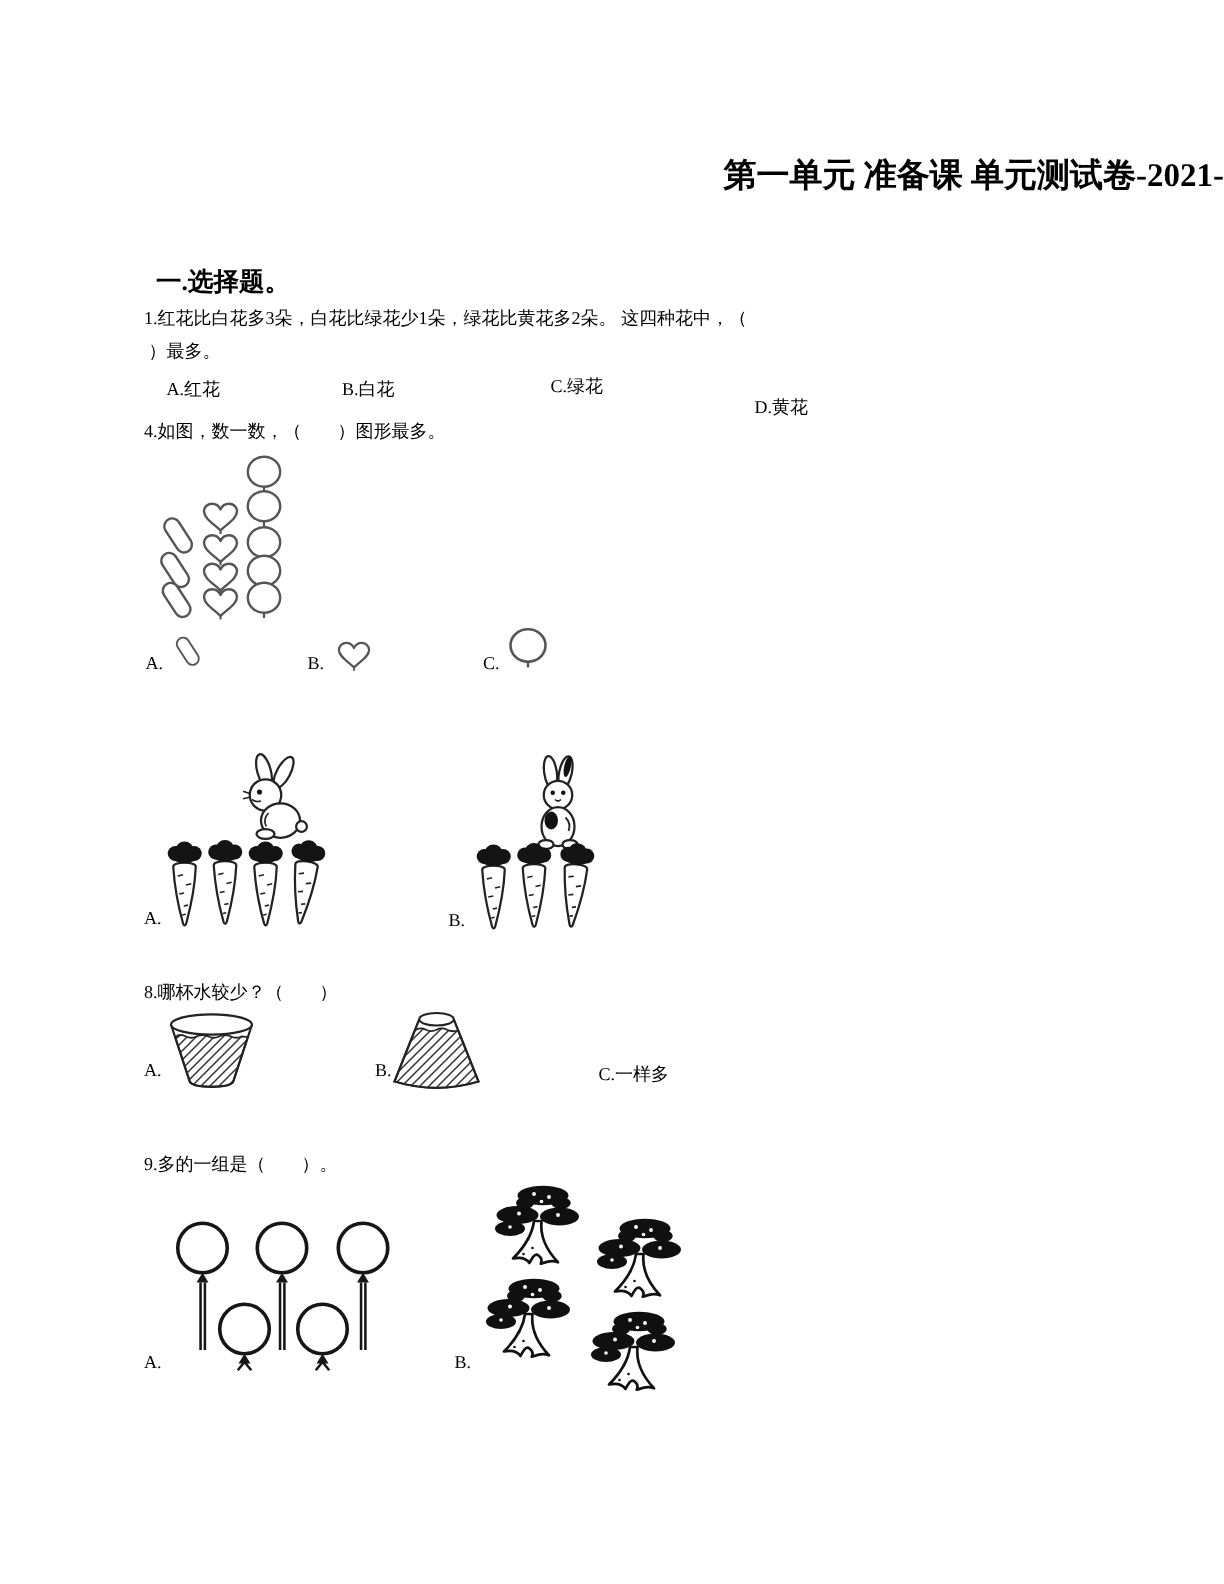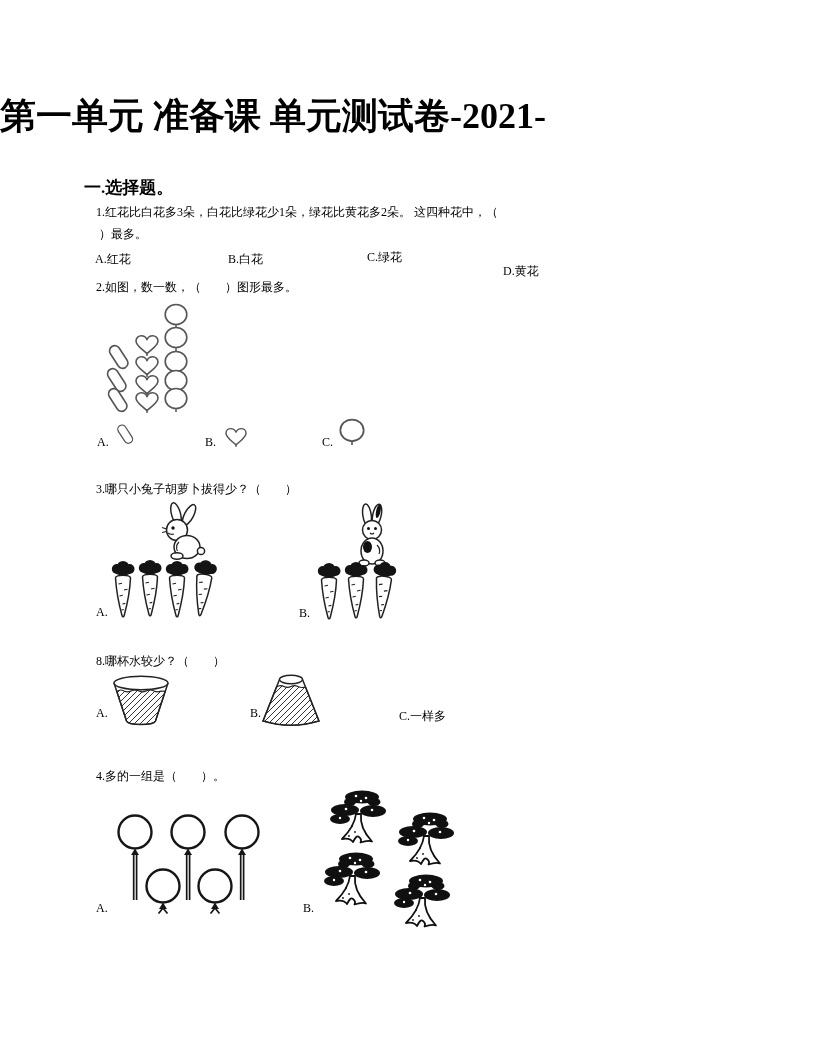--- a/index.html
+++ b/index.html
@@ -1,19 +1,19 @@
 <!DOCTYPE html>
 <html><head>
 <meta charset="utf-8">
 <style>
   html,body{margin:0;padding:0;background:#fff;}
   .page{position:relative;width:816px;height:1056px;background:#fff;overflow:hidden;
         font-family:"Liberation Serif","DejaVu Serif",serif;color:#000;}
   .abs{position:absolute;}
-  .title{width:100%;text-align:left;font-weight:bold;font-size:36px;line-height:33px;}
+  .title{width:100%;text-align:right;font-weight:bold;font-size:22px;line-height:33px;}
   .sec{font-weight:bold;font-size:17px;}
   .qt{font-size:12px;line-height:22px;}
   svg{display:block;overflow:visible;}
 </style>
 </head>
 <body>
 
 <svg width="0" height="0" style="position:absolute" aria-hidden="true">
   <defs>
     <pattern id="hatch" patternUnits="userSpaceOnUse" width="6" height="6">
@@ -94,32 +94,32 @@
     </g>
   </defs>
 </svg>
 
 <div class="page">
 
   <div class="abs title" style="top:100px;left:0">
     <div>第一单元 准备课 单元测试卷-2021-</div>
   </div>
 
-  <div class="abs sec" style="left:84px;top:176px">一.选择题。</div>
+  <div class="abs sec" style="left:104px;top:176px">一.选择题。</div>
 
   <div class="abs qt" style="left:96px;top:201px;width:652px">
     <span>1.红花比白花多3朵，白花比绿花少1朵，绿花比黄花多2朵。 这四种花中，（</span><br>
     <span style="padding-left:3px">）最多。</span>
   </div>
-  <div class="abs qt" style="left:95px;top:248px">A.红花</div>
+  <div class="abs qt" style="left:111px;top:248px">A.红花</div>
   <div class="abs qt" style="left:228px;top:248px">B.白花</div>
   <div class="abs qt" style="left:367px;top:246px">C.绿花</div>
   <div class="abs qt" style="left:503px;top:260px">D.黄花</div>
 
-  <div class="abs qt" style="left:96px;top:276px">2.如图，数一数，（　　）图形最多。</div>
+  <div class="abs qt" style="left:96px;top:276px">4.如图，数一数，（　　）图形最多。</div>
   <svg class="abs" id="q2-cluster" style="left:103px;top:299px" width="92" height="118">
       <use href="#sym-capsule" xlink:href="#sym-capsule" transform="translate(3,44)"></use>
       <use href="#sym-capsule" xlink:href="#sym-capsule" transform="translate(1,67)"></use>
       <use href="#sym-capsule" xlink:href="#sym-capsule" transform="translate(2,87)"></use>
       <use href="#sym-heart" xlink:href="#sym-heart" transform="translate(31,35)"></use>
       <use href="#sym-heart" xlink:href="#sym-heart" transform="translate(31,56)"></use>
       <use href="#sym-heart" xlink:href="#sym-heart" transform="translate(31,75)"></use>
       <use href="#sym-heart" xlink:href="#sym-heart" transform="translate(31,92)"></use>
       <use href="#sym-balloon-s" xlink:href="#sym-balloon-s" transform="translate(61,5)"></use>
       <use href="#sym-balloon-s" xlink:href="#sym-balloon-s" transform="translate(61,28)"></use>
@@ -136,21 +136,20 @@
   <span class="abs qt" style="left:205px;top:431px">B.</span>
   <svg class="abs" style="left:224px;top:427px" width="24" height="21" viewBox="0 0 26 23">
       <use href="#sym-heart"></use>
     </svg>
 
   <span class="abs qt" style="left:322px;top:431px">C.</span>
   <svg class="abs" style="left:339px;top:419px" width="26" height="27" viewBox="0 0 24 25">
       <use href="#sym-balloon-s"></use>
     </svg>
 
-  <div class="abs qt" style="left:96px;top:478px">3.哪只小兔子胡萝卜拔得少？（　　）</div>
 
   <svg class="abs" style="left:146px;top:501px" width="72" height="62">
     <g fill="#fff" stroke="#222" stroke-width="1.5">
       <ellipse cx="30" cy="13" rx="4.5" ry="11.5" transform="rotate(-15 30 13)"></ellipse>
       <ellipse cx="43" cy="14" rx="4.5" ry="11.5" transform="rotate(28 43 14)"></ellipse>
       <circle cx="31" cy="29" r="10.5"></circle>
       <ellipse cx="41" cy="46" rx="13" ry="11.5"></ellipse>
       <circle cx="55" cy="50" r="3.6"></circle>
       <ellipse cx="31" cy="55" rx="6" ry="3.2"></ellipse>
     </g>
@@ -205,21 +204,21 @@
 
   <svg class="abs" style="left:260px;top:672px" width="62" height="58">
     <path d="M19.5,7.5 L3,49 Q31,57.5 59,49 L42.5,7.5" fill="#fff" stroke="#222" stroke-width="1.5"></path>
     <path d="M16.5,15 Q20,12.5 24,14.5 Q27.5,16.3 31,14.5 Q34.5,12.7 38,14.5 Q41.5,16.2 45.5,15
              L59,49 Q31,57.5 3,49 Z" fill="url(#hatch)" stroke="#222" stroke-width="1.2"></path>
     <ellipse cx="31" cy="7.5" rx="11.5" ry="4.2" fill="#fff" stroke="#222" stroke-width="1.4"></ellipse>
   </svg>
   <span class="abs qt" style="left:250px;top:702px">B.</span>
   <span class="abs qt" style="left:399px;top:705px">C.一样多</span>
 
-  <div class="abs qt" style="left:96px;top:765px">4.多的一组是（　　）。</div>
+  <div class="abs qt" style="left:96px;top:765px">9.多的一组是（　　）。</div>
 
   <svg class="abs" id="q5-balloons" style="left:112px;top:814px" width="152" height="104">
       <use href="#sym-balloon-str" xlink:href="#sym-balloon-str" transform="translate(2,0)"></use>
       <use href="#sym-balloon-str" xlink:href="#sym-balloon-str" transform="translate(55,0)"></use>
       <use href="#sym-balloon-str" xlink:href="#sym-balloon-str" transform="translate(109,0)"></use>
       <use href="#sym-balloon-knot" xlink:href="#sym-balloon-knot" transform="translate(30,54)"></use>
       <use href="#sym-balloon-knot" xlink:href="#sym-balloon-knot" transform="translate(82,54)"></use>
     </svg>
   <span class="abs qt" style="left:96px;top:897px">A.</span>
 

